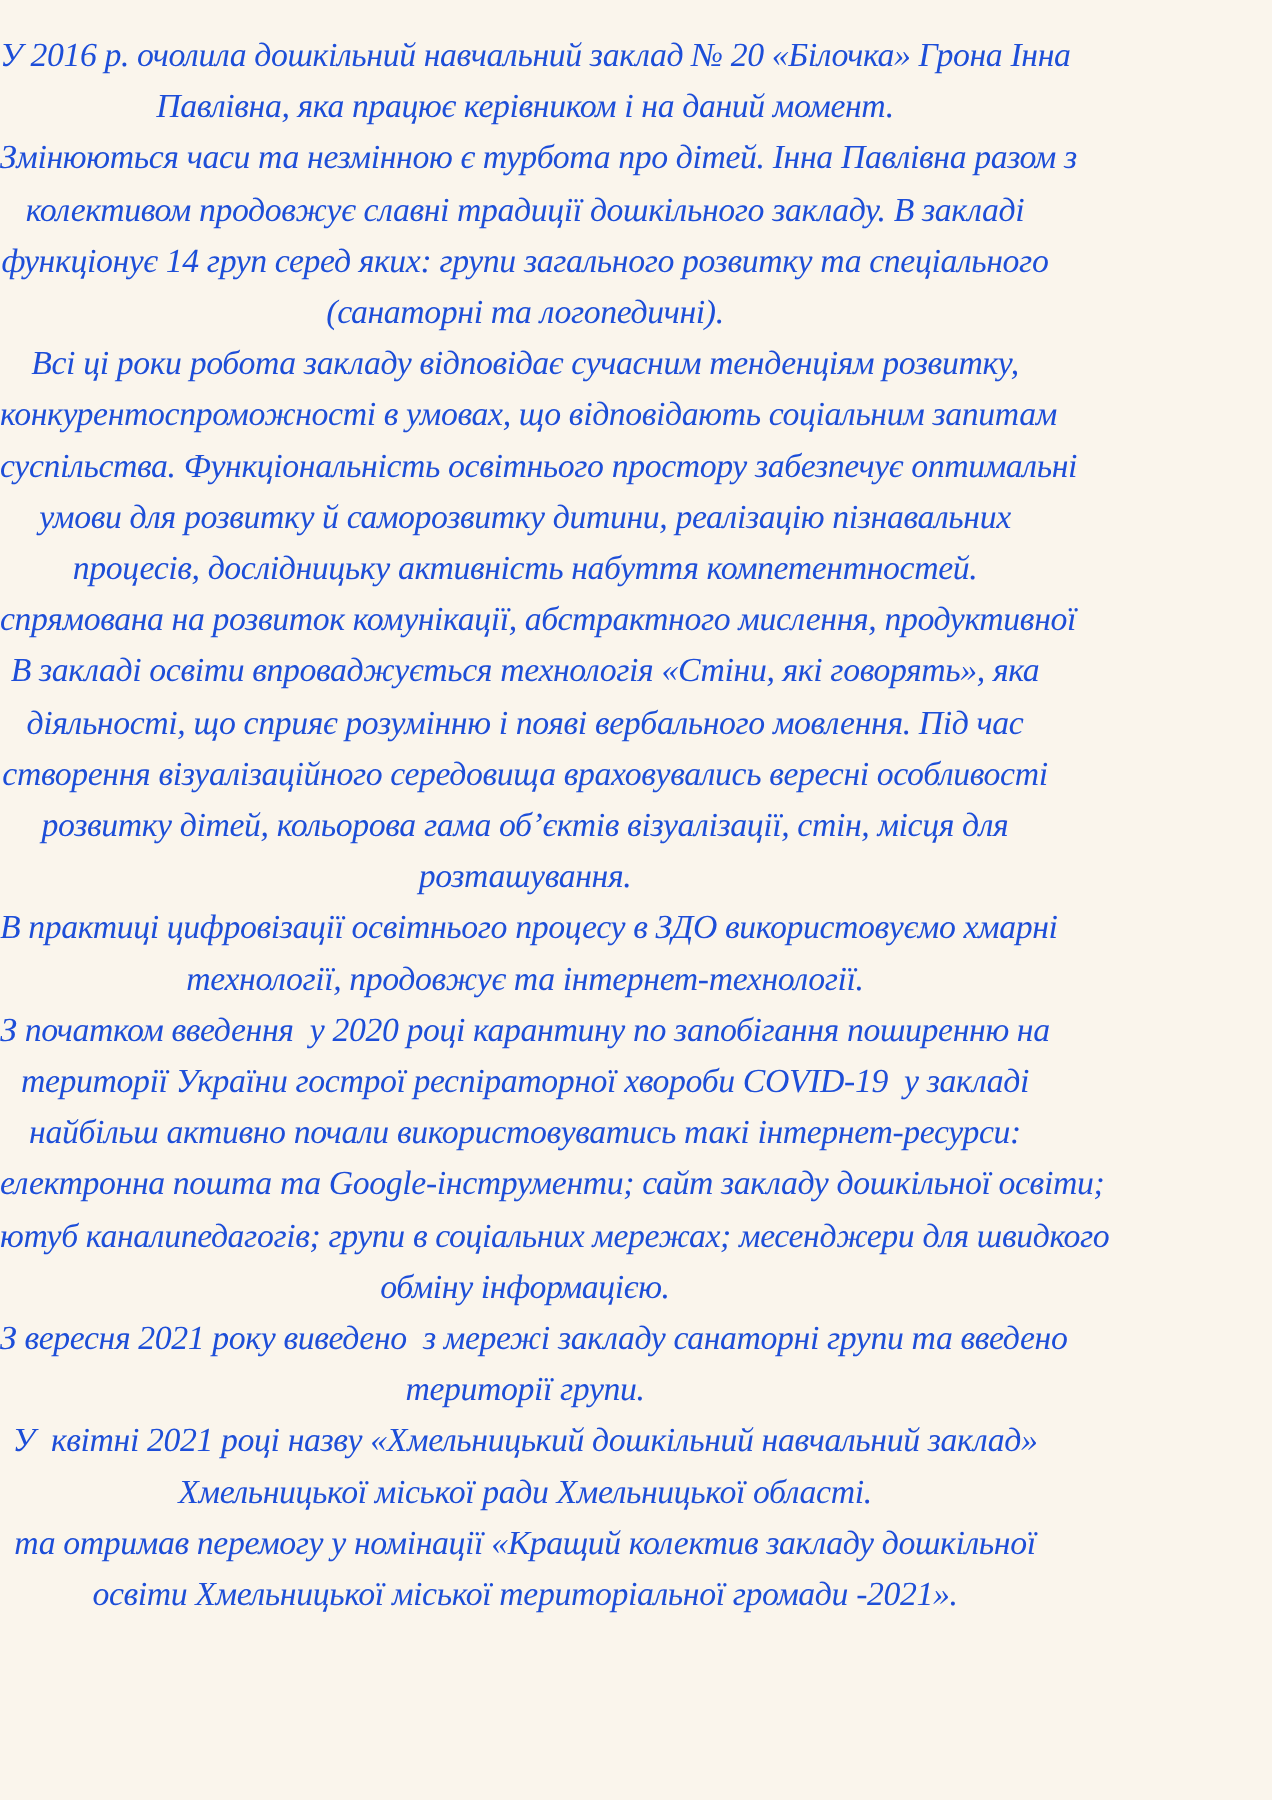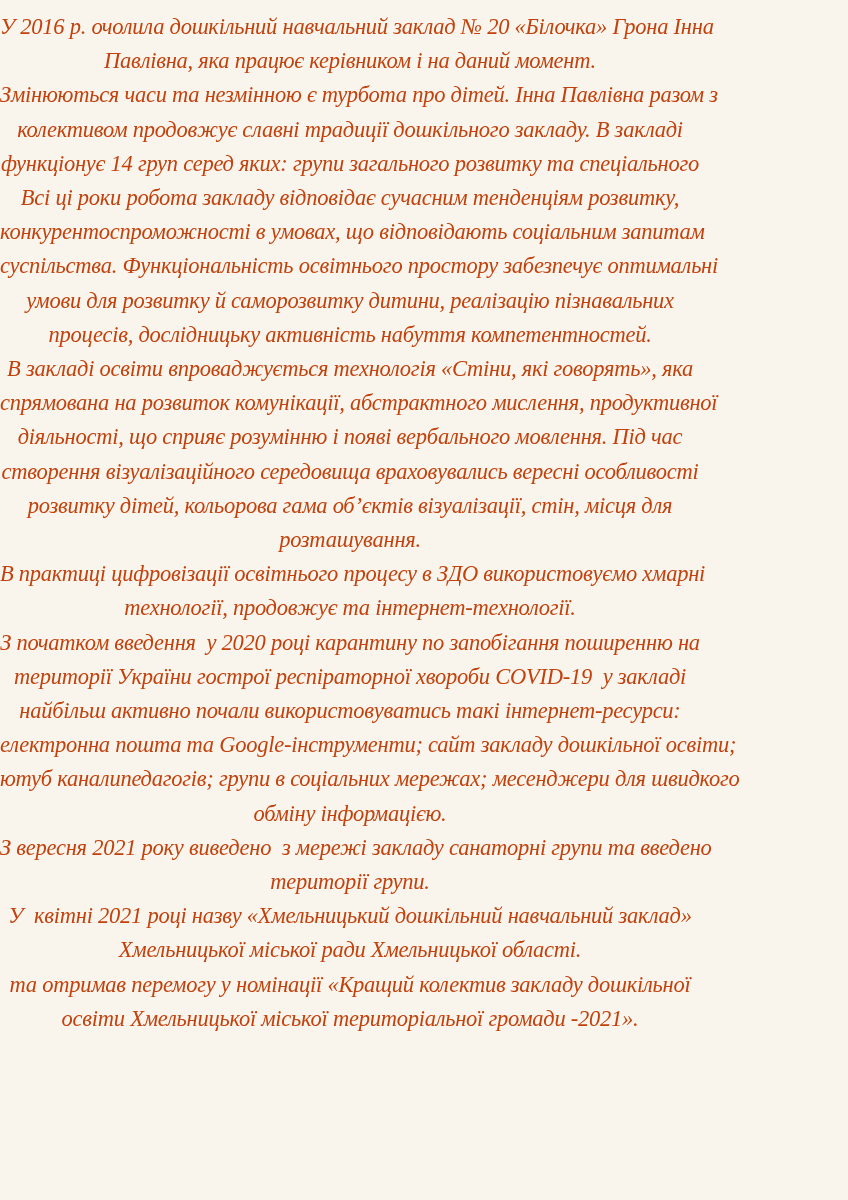--- a/index.html
+++ b/index.html
@@ -9,25 +9,25 @@
     }
     body {
       width: 848px;
       height: 1200px;
       overflow: hidden;
       position: relative;
     }
     .doc {
       position: absolute;
       left: 0;
-      top: 10px;
+      top: 20px;
       width: 700px;
       font-family: "Liberation Serif", "DejaVu Serif", serif;
       font-style: italic;
-      color: #c2410c;
+      color: #1d4ed8;
       font-size: 22.5px;
       line-height: 34.2px;
       text-align: center;
       letter-spacing: -0.25px;
     }
     .line {
       display: block;
       white-space: pre;
       overflow: visible;
     }
@@ -38,31 +38,32 @@
 
 <div class="doc">
   <div class="para">
     <span class="line">У 2016 р. очолила дошкільний навчальний заклад № 20 «Білочка» Грона Інна</span>
     <span class="line">Павлівна, яка працює керівником і на даний момент.</span>
   </div>
   <div class="para">
     <span class="line">Змінюються часи та незмінною є турбота про дітей. Інна Павлівна разом з</span>
     <span class="line">колективом продовжує славні традиції дошкільного закладу. В закладі</span>
     <span class="line">функціонує 14 груп серед яких: групи загального розвитку та спеціального</span>
+    <span class="line">(санаторні та логопедичні).</span>
   </div>
   <div class="para">
     <span class="line">Всі ці роки робота закладу відповідає сучасним тенденціям розвитку,</span>
     <span class="line">конкурентоспроможності в умовах, що відповідають соціальним запитам</span>
     <span class="line">суспільства. Функціональність освітнього простору забезпечує оптимальні</span>
     <span class="line">умови для розвитку й саморозвитку дитини, реалізацію пізнавальних</span>
     <span class="line">процесів, дослідницьку активність набуття компетентностей.</span>
   </div>
   <div class="para">
+    <span class="line">спрямована на розвиток комунікації, абстрактного мислення, продуктивної</span>
     <span class="line">В закладі освіти впроваджується технологія «Стіни, які говорять», яка</span>
-    <span class="line">спрямована на розвиток комунікації, абстрактного мислення, продуктивної</span>
     <span class="line">діяльності, що сприяє розумінню і появі вербального мовлення. Під час</span>
     <span class="line">створення візуалізаційного середовища враховувались вересні особливості</span>
     <span class="line">розвитку дітей, кольорова гама об’єктів візуалізації, стін, місця для</span>
     <span class="line">розташування.</span>
   </div>
   <div class="para">
     <span class="line">В практиці цифровізації освітнього процесу в ЗДО використовуємо хмарні</span>
     <span class="line">технології, продовжує та інтернет-технології.</span>
   </div>
   <div class="para">

